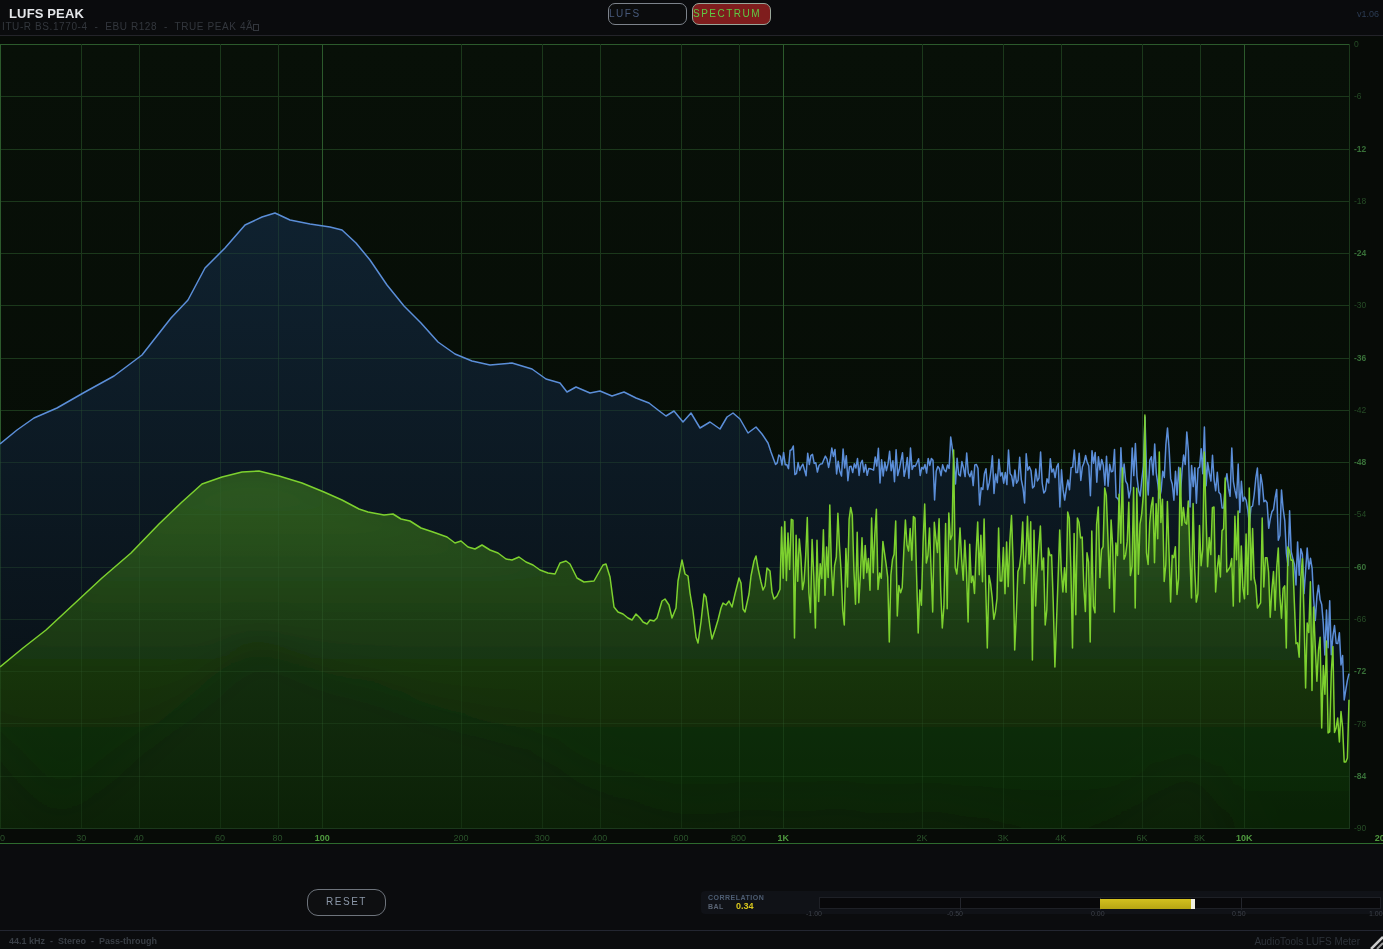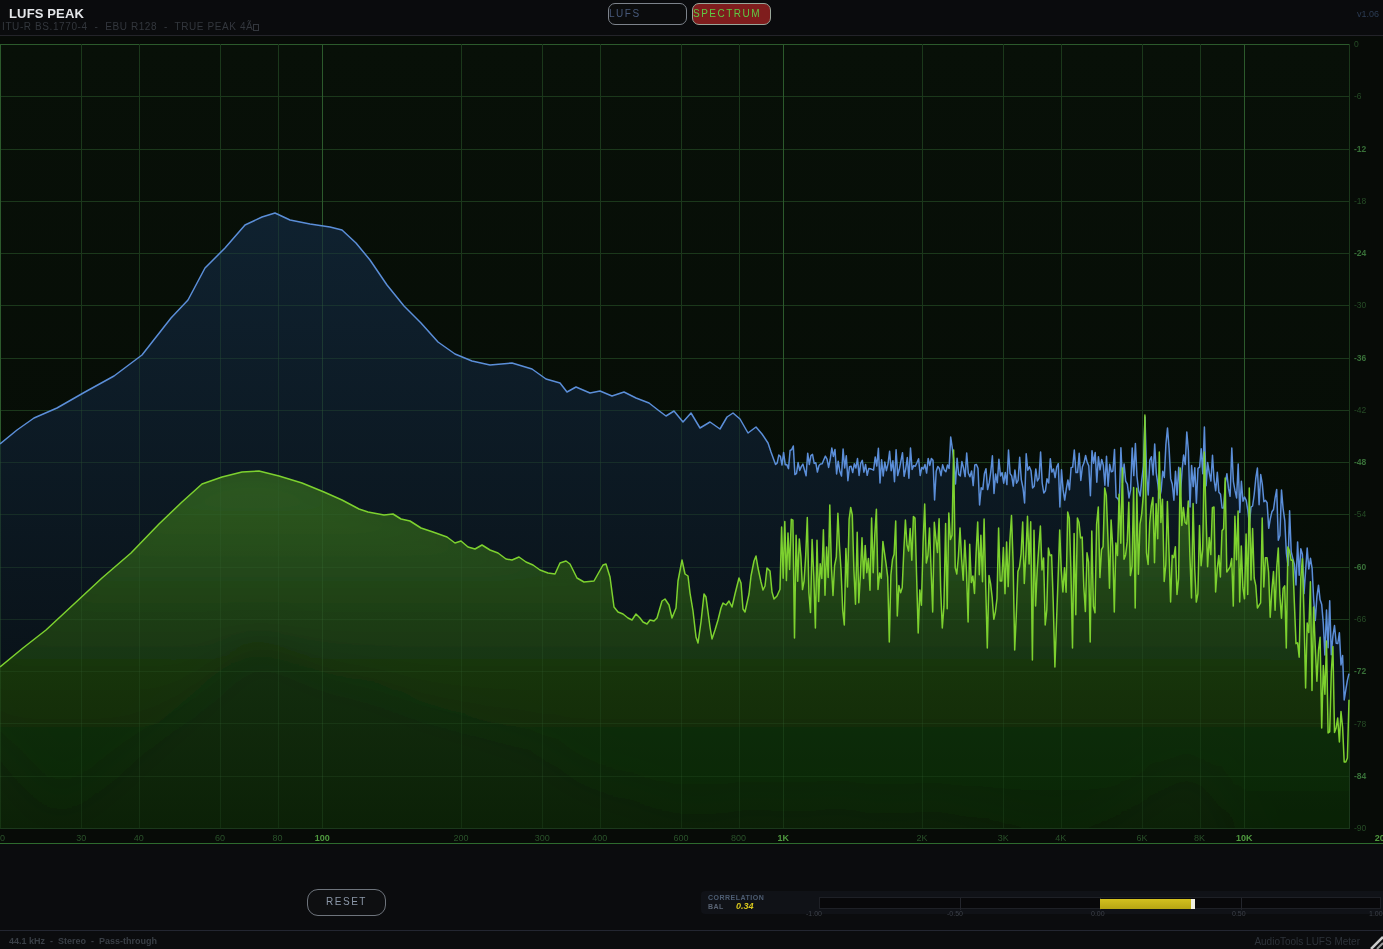--- a/index.html
+++ b/index.html
@@ -21,21 +21,21 @@
           border-radius:11px; border:1.5px solid #6e747c; background:#0e0f11;
           color:#8b97a8; font-size:10px; letter-spacing:1.5px; text-align:center;
           line-height:24px; }
 .corr { position:absolute; left:701px; top:891px; width:682px; height:23px;
          background:#101217; border-radius:4px 0 0 4px; }
 .clab { position:absolute; left:7px; top:3px; color:#4d5d73; font-size:7px;
          letter-spacing:0.5px; font-weight:700; }
 .blab { position:absolute; left:7px; top:12px; color:#5a6474; font-size:7px;
          letter-spacing:0.5px; font-weight:700; }
 .cval { position:absolute; left:35px; top:10px; color:#d8c61d; font-size:9px;
-         font-weight:700;font-style:italic; }
+         font-weight:700; }
 .track { position:absolute; left:118px; top:6px; width:562px; height:11.5px;
           background:#08080a; border:1px solid #1e2026; }
 .tick { position:absolute; top:0; width:1px; height:11.5px; background:#23252c; }
 .ybar { position:absolute; left:280px; top:0.5px; width:91px; height:10.5px;
          background:linear-gradient(#d3c01f,#b7a513); }
 .ycap { position:absolute; left:371px; top:0.5px; width:4px; height:10.5px;
          background:#f0efe2; }
 .slab { position:absolute; top:19px; color:#3c4049; font-size:7px; }
 .sbar { position:absolute; left:0; top:930px; width:1383px; height:19px;
          background:#0b0c0e; border-top:1px solid #232631; }

